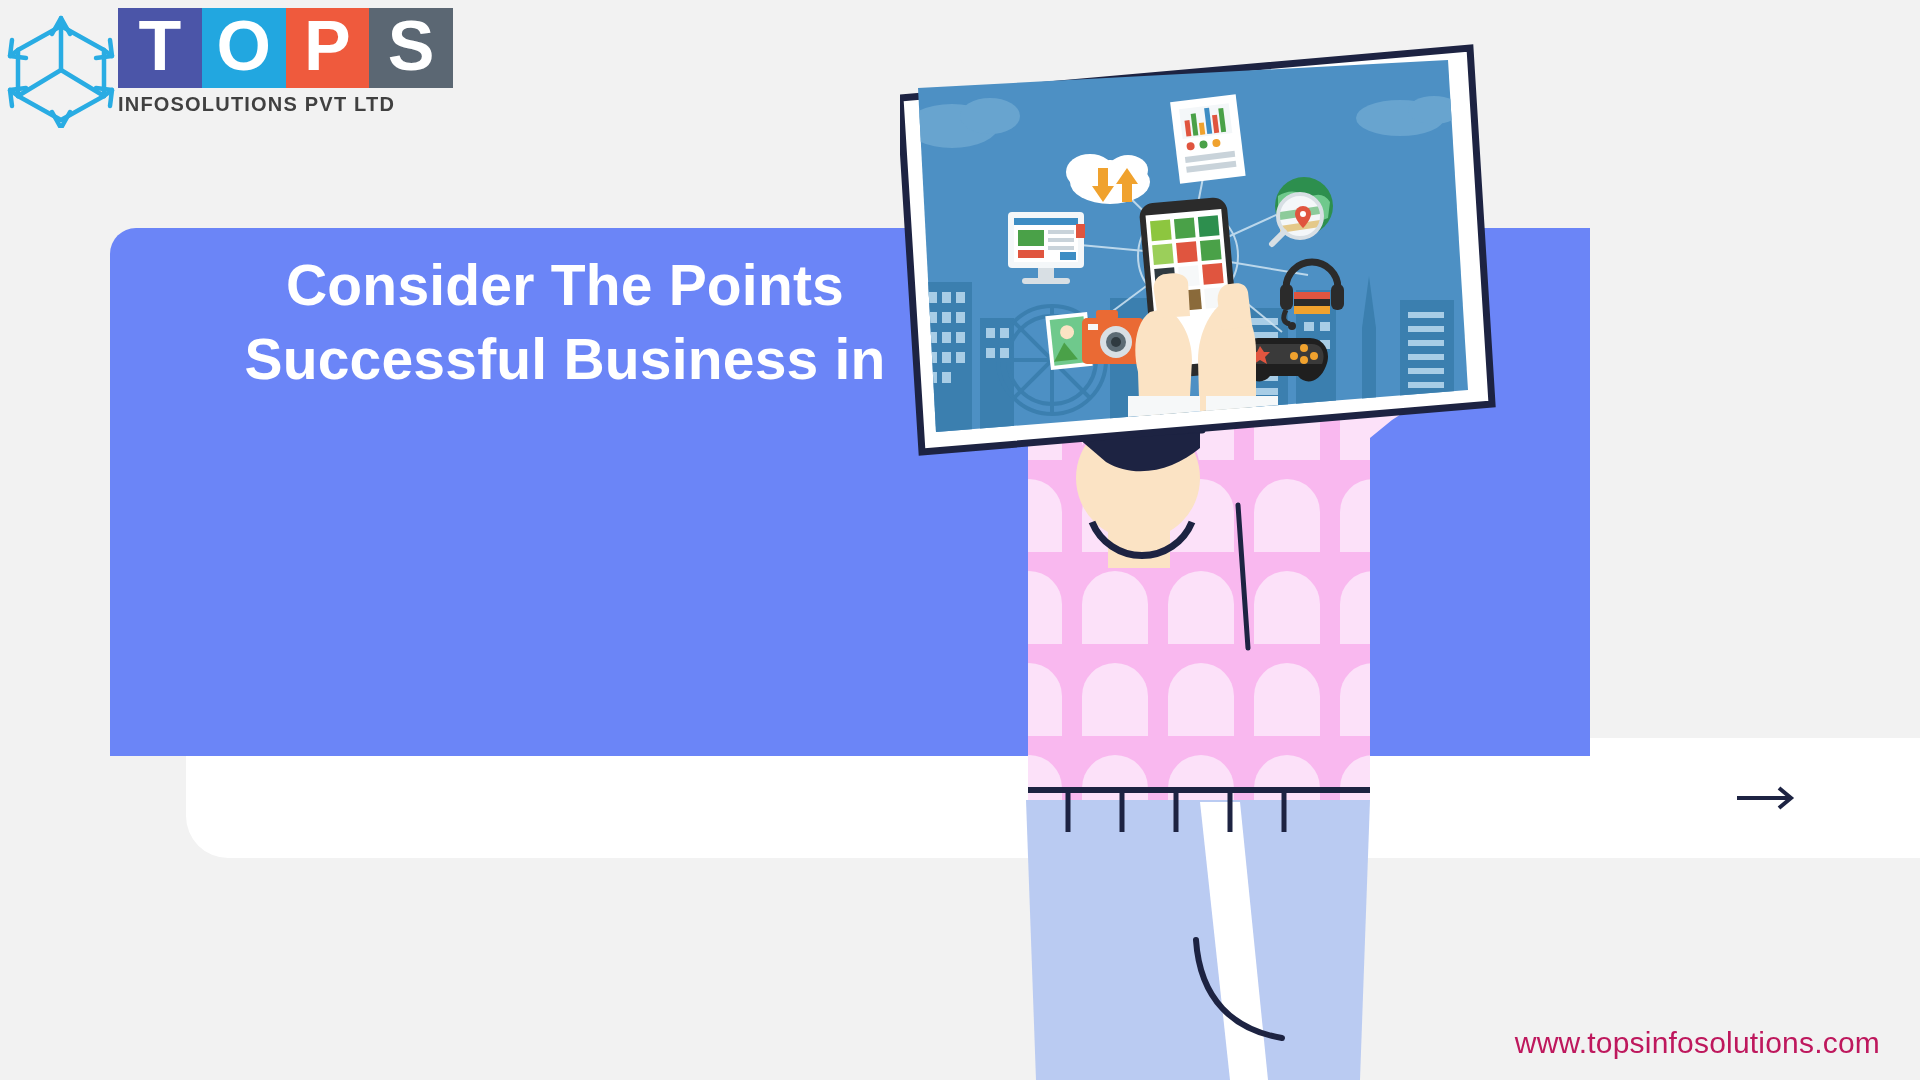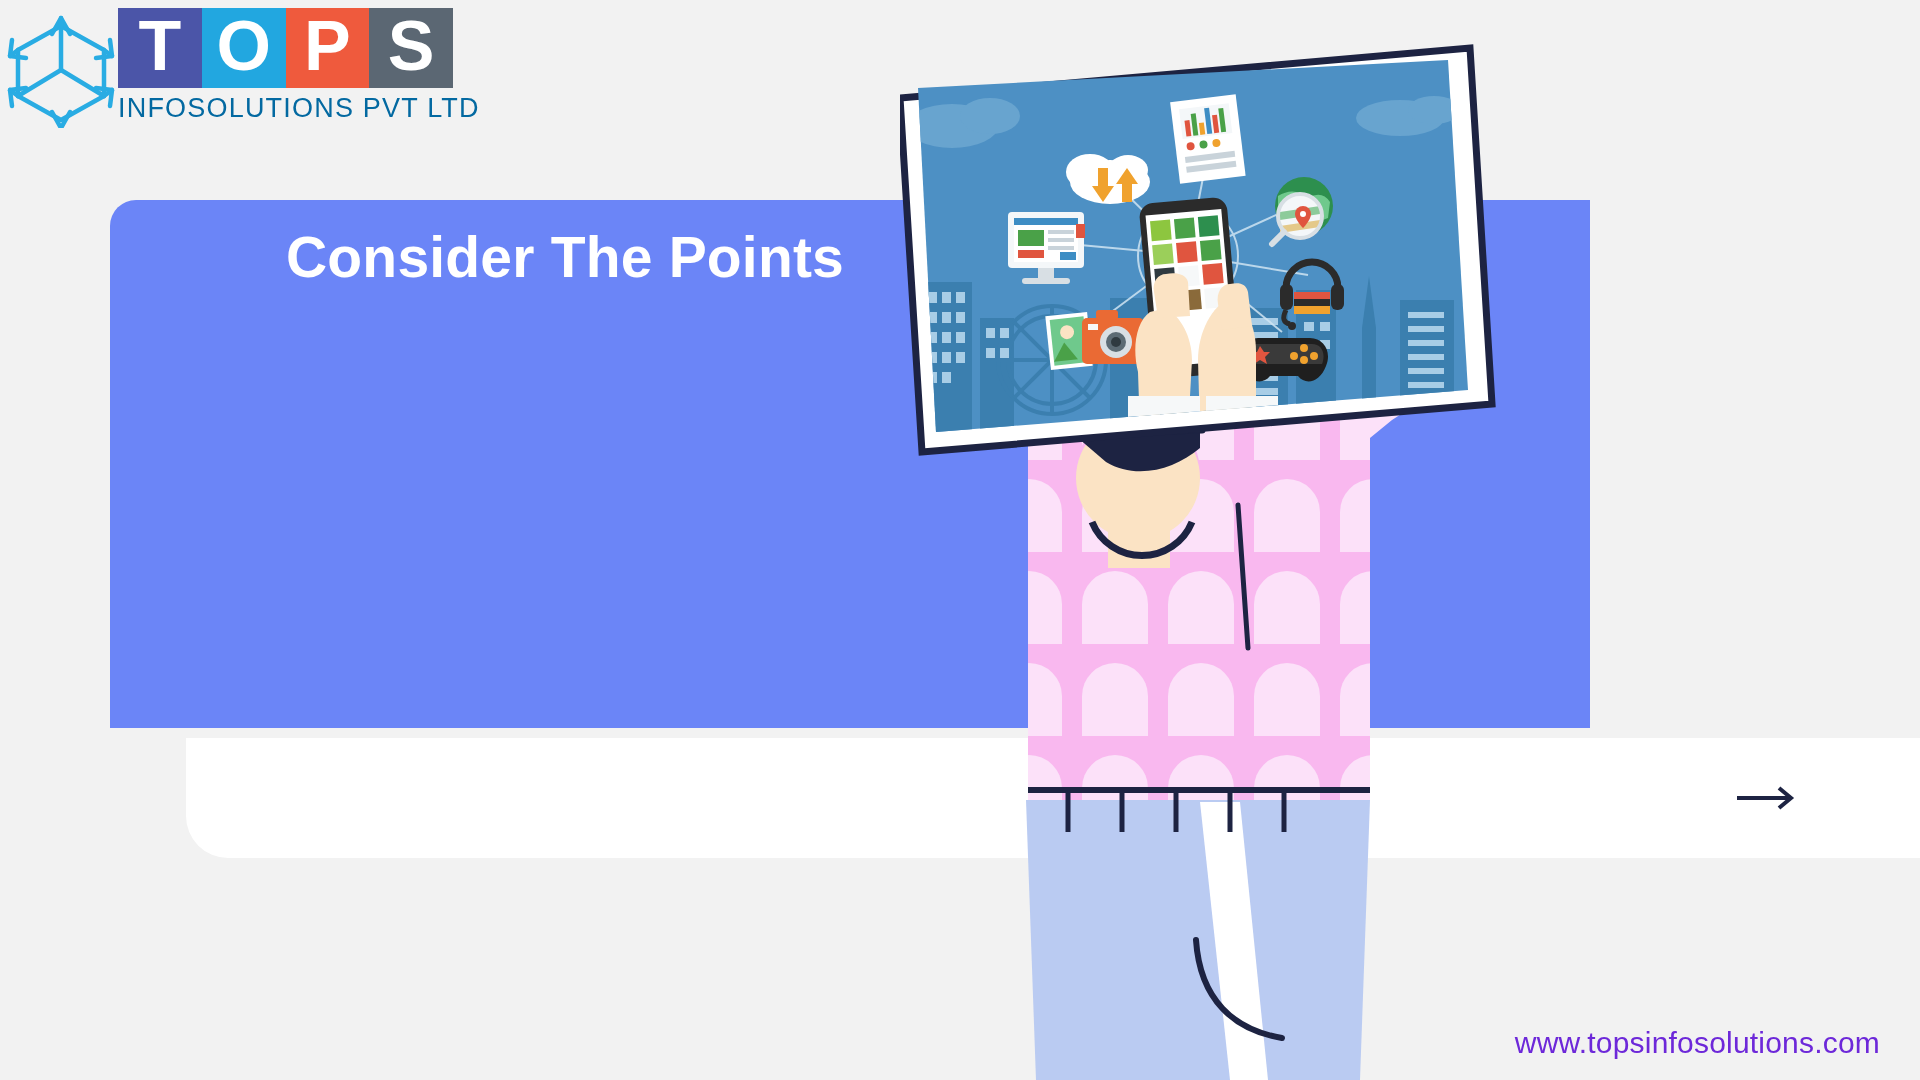--- a/index.html
+++ b/index.html
@@ -20,38 +20,38 @@
     color:#ffffff; font-weight:bold; font-size:70px; line-height:1;
     letter-spacing:0px;
   }
   .logo-cell span { display:block; transform:translateY(-2px); }
   #logo-cell-t { background:#4b55a8; }
   #logo-cell-o { background:#22a7e0; }
   #logo-cell-p { background:#ef5a3d; }
   #logo-cell-s { background:#5b6773; }
   #logo-tagline {
     position:absolute; left:112px; top:93px;
-    font-size:27px; font-weight:normal; color:#0369a1;
+    font-size:20px; font-weight:bold; color:#404040;
     letter-spacing:1.2px; white-space:nowrap;
   }
 
   
   #white-card {
     position:absolute; left:186px; top:738px; width:1734px; height:120px;
     background:#ffffff;
     border-bottom-left-radius:42px; border-top-left-radius:0;
   }
   #cta-arrow {
     position:absolute; right:122px; top:50%; transform:translateY(-50%);
     width:62px; height:26px;
   }
 
   
   #blue-panel {
-    position:absolute; left:110px; top:200px; width:1480px; height:528px;
+    position:absolute; left:110px; top:228px; width:1480px; height:528px;
     background:#6b85f7;
     border-top-left-radius:26px;
     border-bottom-left-radius:0;
     padding-left:36px;
   }
   #headline {
     position:absolute; left:60px; top:20px; width:790px;
     text-align:center; color:#ffffff;
     font-size:57px; font-weight:bold; line-height:1.3;
     letter-spacing:0.2px;
@@ -59,37 +59,38 @@
 
   
   #illustration {
     position:absolute; left:900px; top:0px; width:820px; height:1080px;
     pointer-events:none;
   }
 
   
   #site-url {
     position:absolute; right:40px; bottom:20px;
-    font-size:30px; color:#6d28d9; font-weight:400;
+    font-size:30px; color:#be185d; font-weight:400;
     letter-spacing:0.2px;
   }
 </style>
 </head>
 <body>
 
 <div id="white-card">
   <svg id="cta-arrow" viewBox="0 0 62 26">
     <line x1="1" y1="13" x2="54" y2="13" stroke="#1d2342" stroke-width="4"></line>
     <polyline points="43,3 55,13 43,23" fill="none" stroke="#1d2342" stroke-width="4" stroke-linejoin="miter"></polyline>
   </svg>
 </div>
 
 <div id="blue-panel">
   <div id="headline">
     <div>Consider The Points</div>
+    <div>Successful Business in</div>
   </div>
 </div>
 
 <svg id="illustration" viewBox="0 0 820 1080">
   <defs>
 
     <pattern id="arches" x="0" y="0" width="86" height="92" patternUnits="userSpaceOnUse">
       <rect x="0" y="0" width="86" height="92" fill="#f9b8ef"></rect>
       <path d="M10 92 L10 52 A33 33 0 0 1 76 52 L76 92 Z" fill="#fce1f9"></path>
     </pattern>

